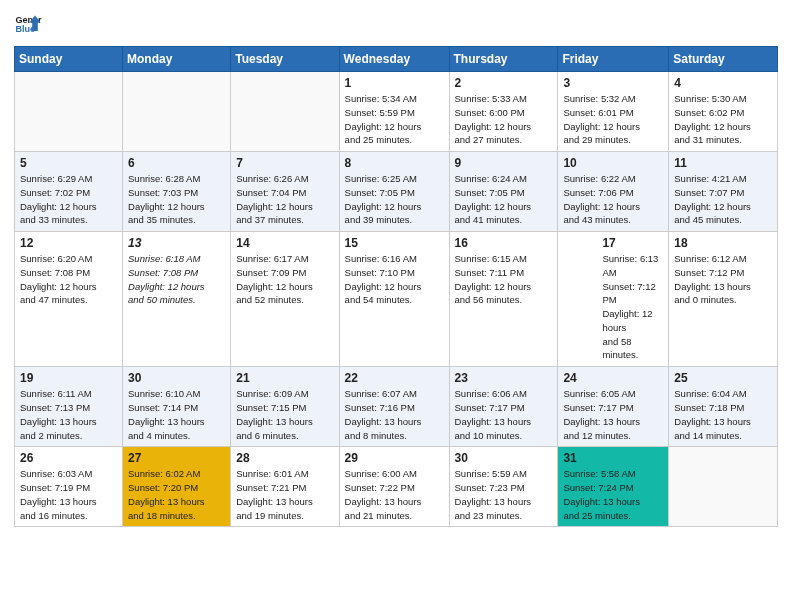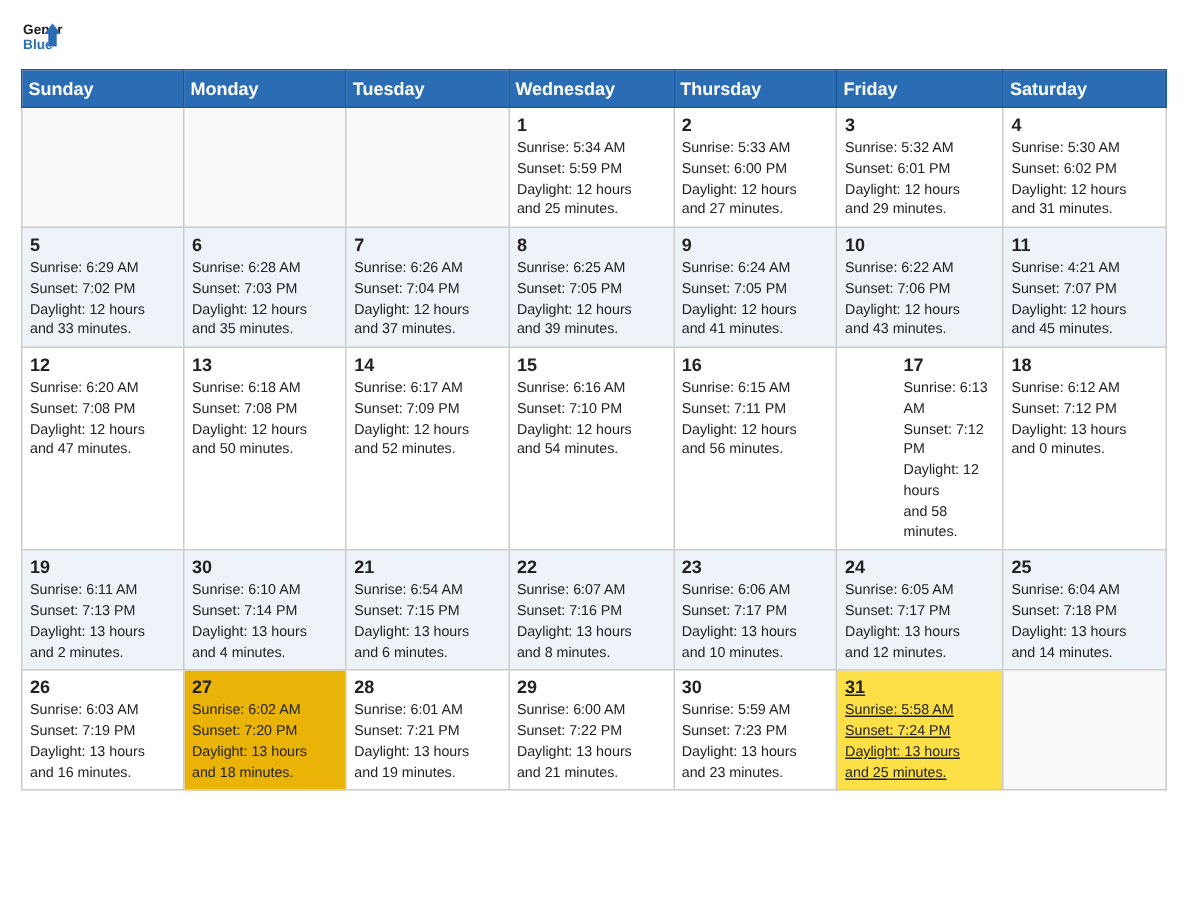--- a/index.html
+++ b/index.html
@@ -203,21 +203,21 @@
           </td>
         </tr>
         <tr>
           <td style="background: rgb(255, 255, 255);">
             <span class="day-number">12</span>
             <div class="day-info" style="white-space: pre-line;">Sunrise: 6:20 AM
 Sunset: 7:08 PM
 Daylight: 12 hours
 and 47 minutes.</div>
           </td>
-          <td style="background: rgb(255, 255, 255);">
+          <td style="background: rgb(255, 255, 255); font-style: italic;">
             <span class="day-number">13</span>
             <div class="day-info" style="white-space: pre-line;">Sunrise: 6:18 AM
 Sunset: 7:08 PM
 Daylight: 12 hours
 and 50 minutes.</div>
           </td>
           <td style="background: rgb(255, 255, 255);">
             <span class="day-number">14</span>
             <div class="day-info" style="white-space: pre-line;">Sunrise: 6:17 AM
 Sunset: 7:09 PM
@@ -263,21 +263,21 @@
           </td>
           <td style="background: rgb(238, 242, 249);">
             <span class="day-number">30</span>
             <div class="day-info" style="white-space: pre-line;">Sunrise: 6:10 AM
 Sunset: 7:14 PM
 Daylight: 13 hours
 and 4 minutes.</div>
           </td>
           <td style="background: rgb(238, 242, 249);">
             <span class="day-number">21</span>
-            <div class="day-info" style="white-space: pre-line;">Sunrise: 6:54 AM
+            <div class="day-info" style="white-space: pre-line;">Sunrise: 6:09 AM
 Sunset: 7:15 PM
 Daylight: 13 hours
 and 6 minutes.</div>
           </td>
           <td style="background: rgb(238, 242, 249);">
             <span class="day-number">22</span>
             <div class="day-info" style="white-space: pre-line;">Sunrise: 6:07 AM
 Sunset: 7:16 PM
 Daylight: 13 hours
 and 8 minutes.</div>
@@ -333,21 +333,21 @@
 Daylight: 13 hours
 and 21 minutes.</div>
           </td>
           <td style="background: rgb(255, 255, 255);">
             <span class="day-number">30</span>
             <div class="day-info" style="white-space: pre-line;">Sunrise: 5:59 AM
 Sunset: 7:23 PM
 Daylight: 13 hours
 and 23 minutes.</div>
           </td>
-          <td style="background: #fde047; text-decoration: underline;">
+          <td style="background: #14b8a6;">
             <span class="day-number">31</span>
             <div class="day-info" style="white-space: pre-line;">Sunrise: 5:58 AM
 Sunset: 7:24 PM
 Daylight: 13 hours
 and 25 minutes.</div>
           </td>
           <td class="empty-cell" style="background: rgb(249, 249, 249);"></td>
         </tr>
       </tbody>
   </table>

